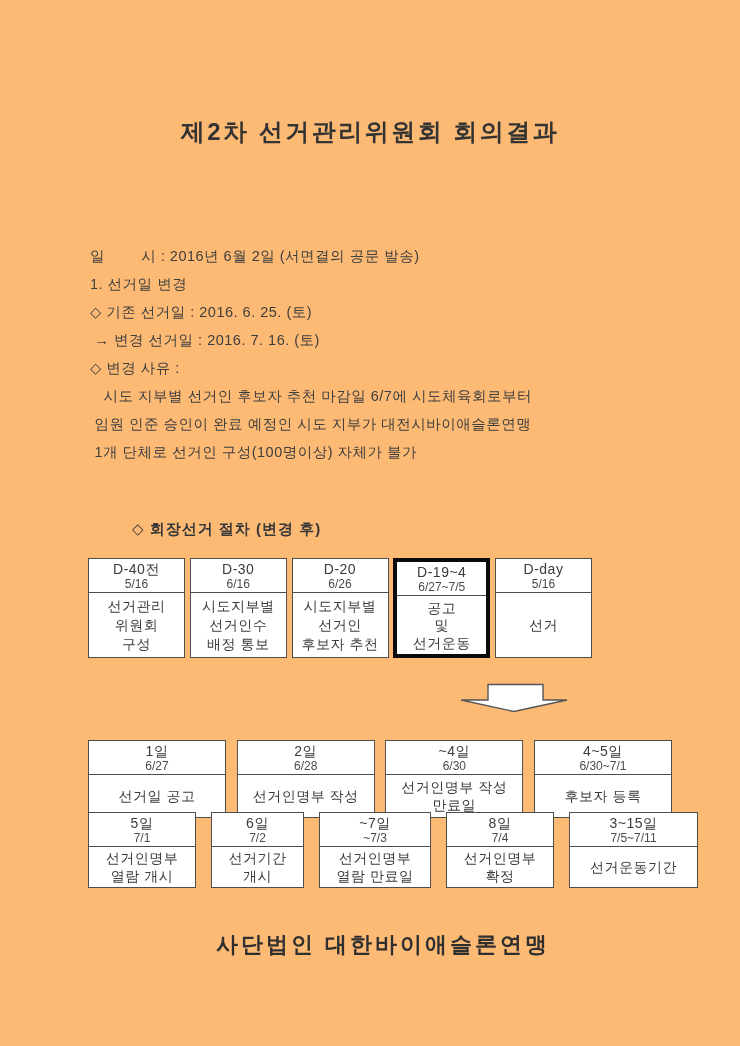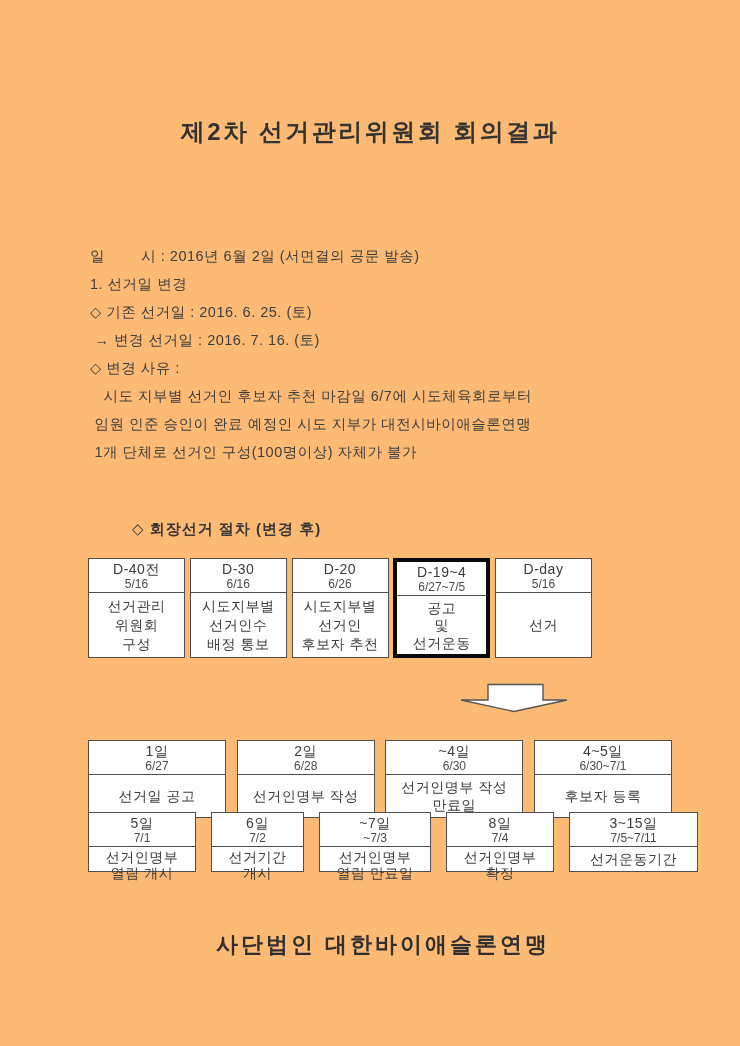--- a/index.html
+++ b/index.html
@@ -24,21 +24,21 @@
 
   .section-heading{
     position:absolute;top:520px;left:88px;
     font-size:15px;font-weight:bold;letter-spacing:1px;
     color:#383838;white-space:pre;margin-left:44px;
   }
 
   .prow{position:absolute;display:flex;justify-content:space-between;}
   .row1{top:558px;left:88px;width:504px;height:100px;}
   .row2{top:728px;left:88px;width:584px;height:78px;margin-top:12px;}
-  .row3{top:812px;left:88px;width:610px;height:60px;}
+  .row3{top:812px;left:88px;width:610px;height:76px;}
 
   .pbox{
     box-sizing:border-box;border:1px solid #4e4e4e;background:#ffffff;
     display:flex;flex-direction:column;
   }
   .pbox.highlight{border:4px solid #0a0a0a;}
   .w97{width:97px;}
   .w138{width:138px;}
   .pbox-header{
     border-bottom:1px solid #4e4e4e;text-align:center;

